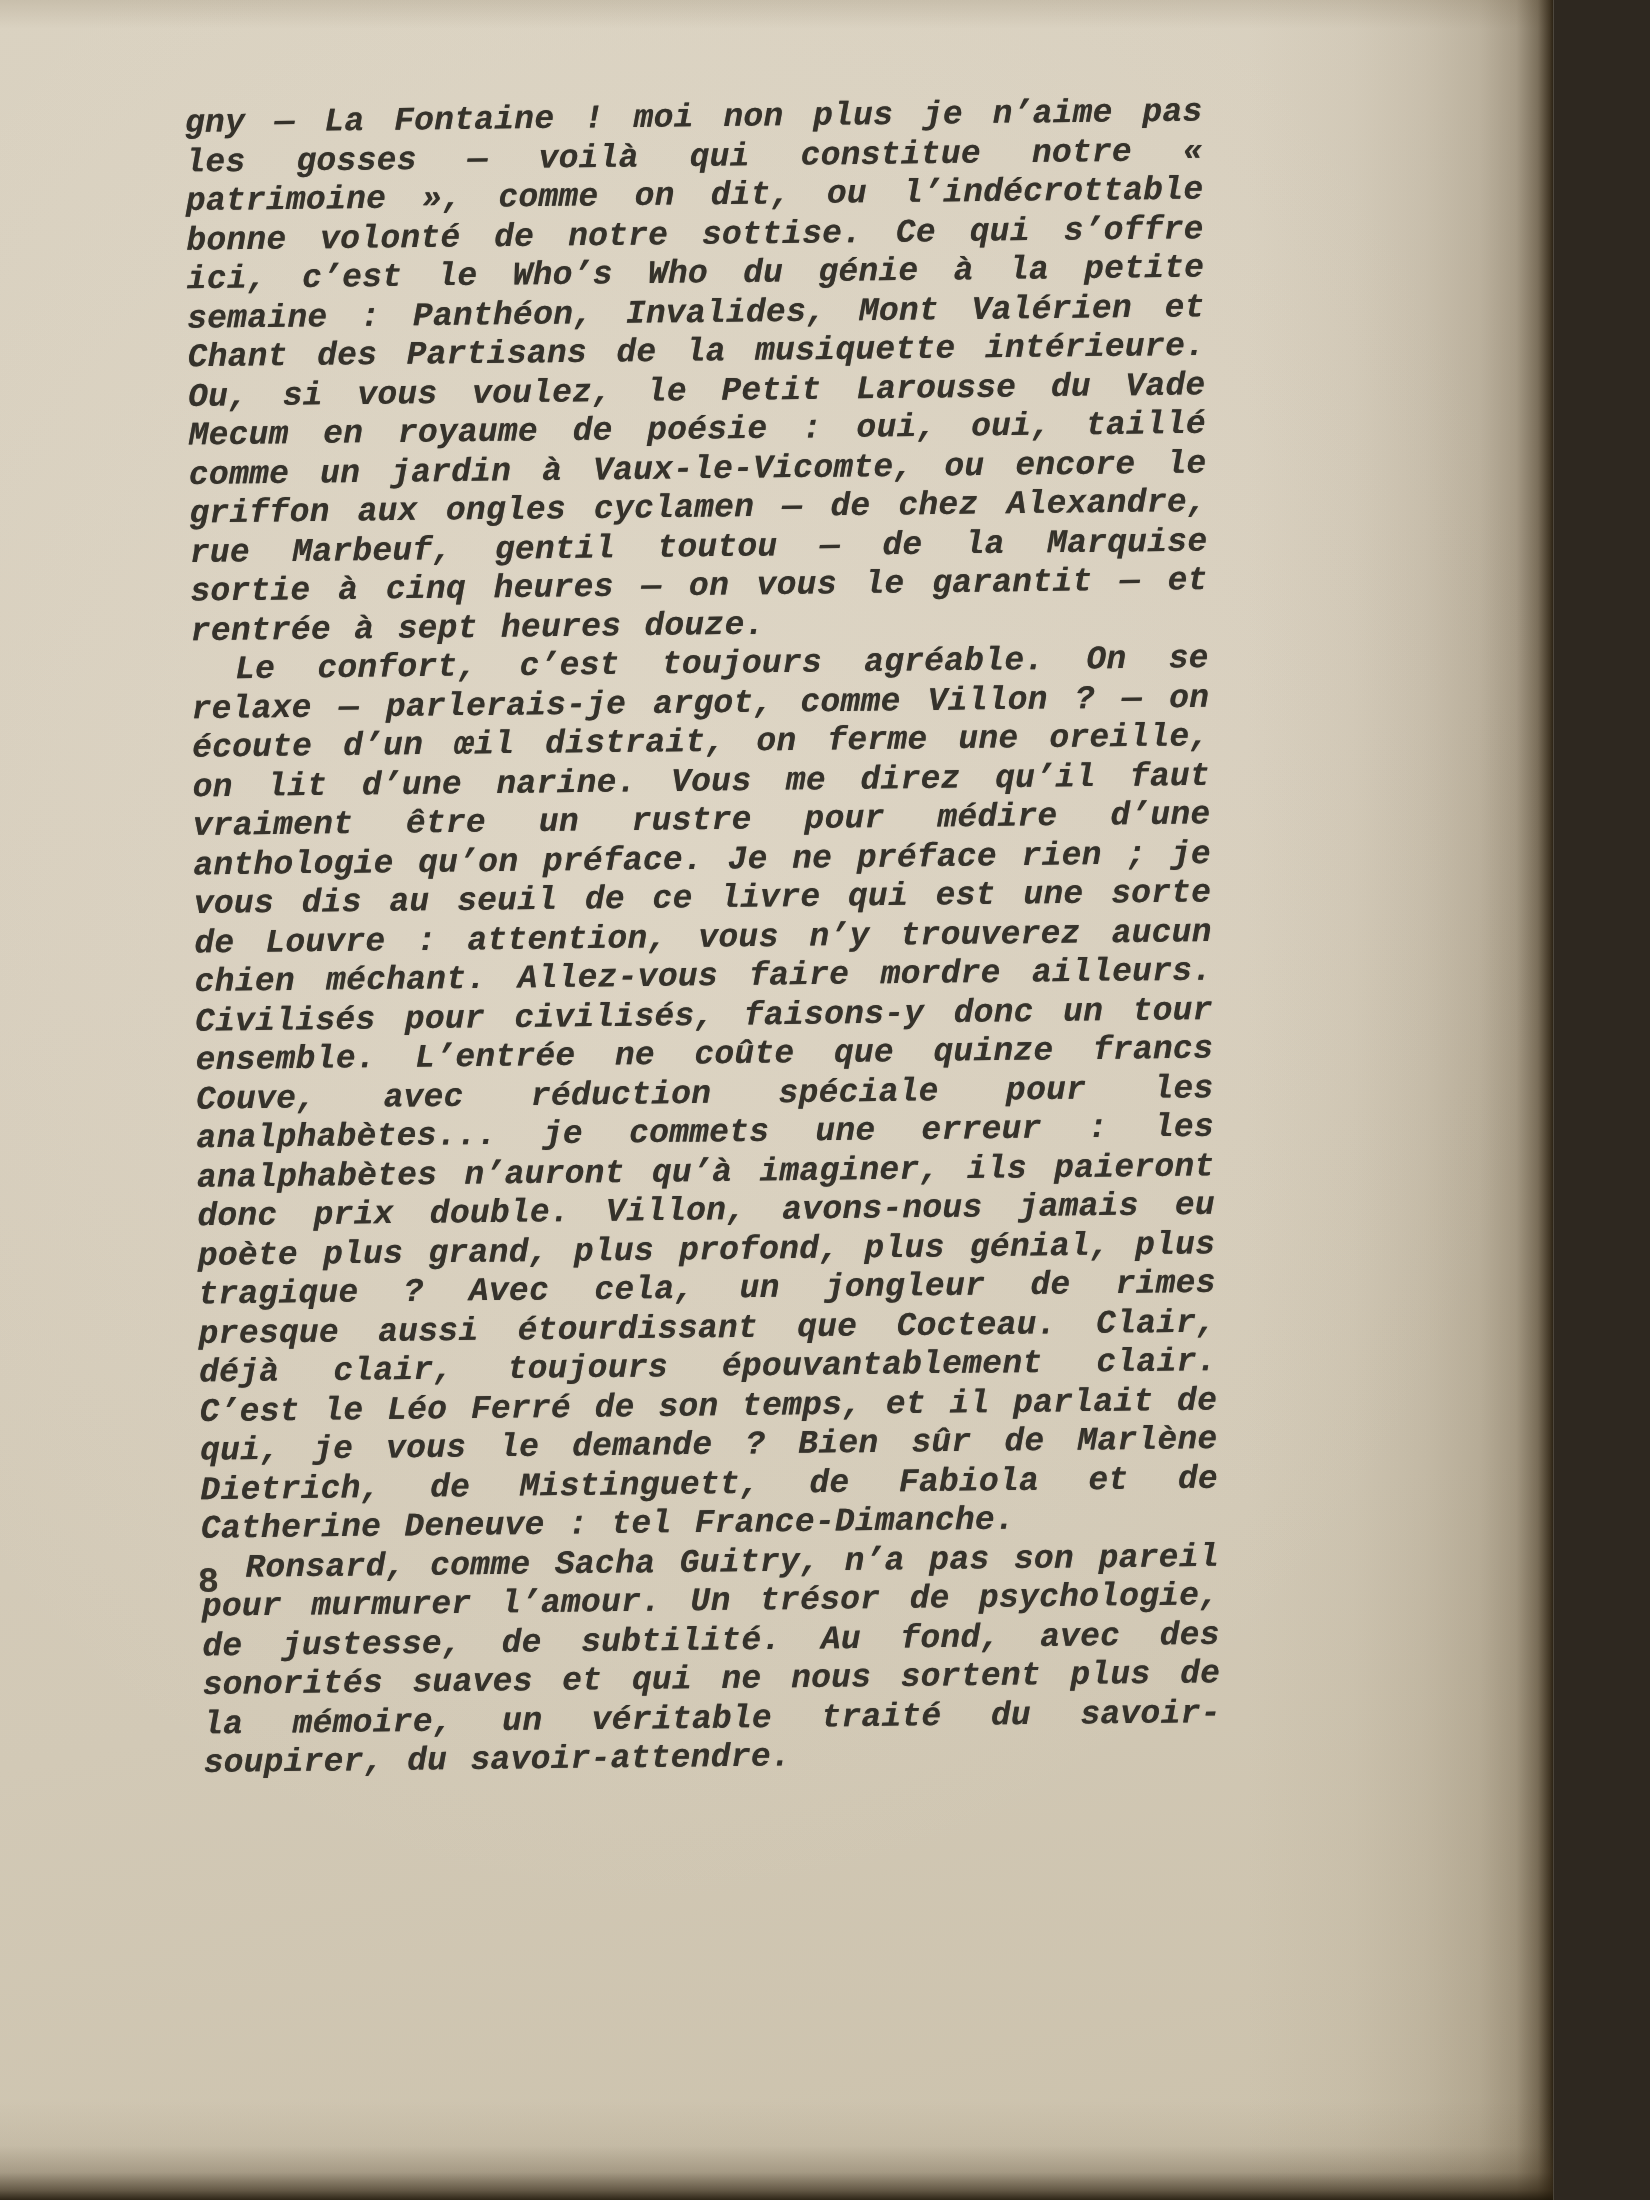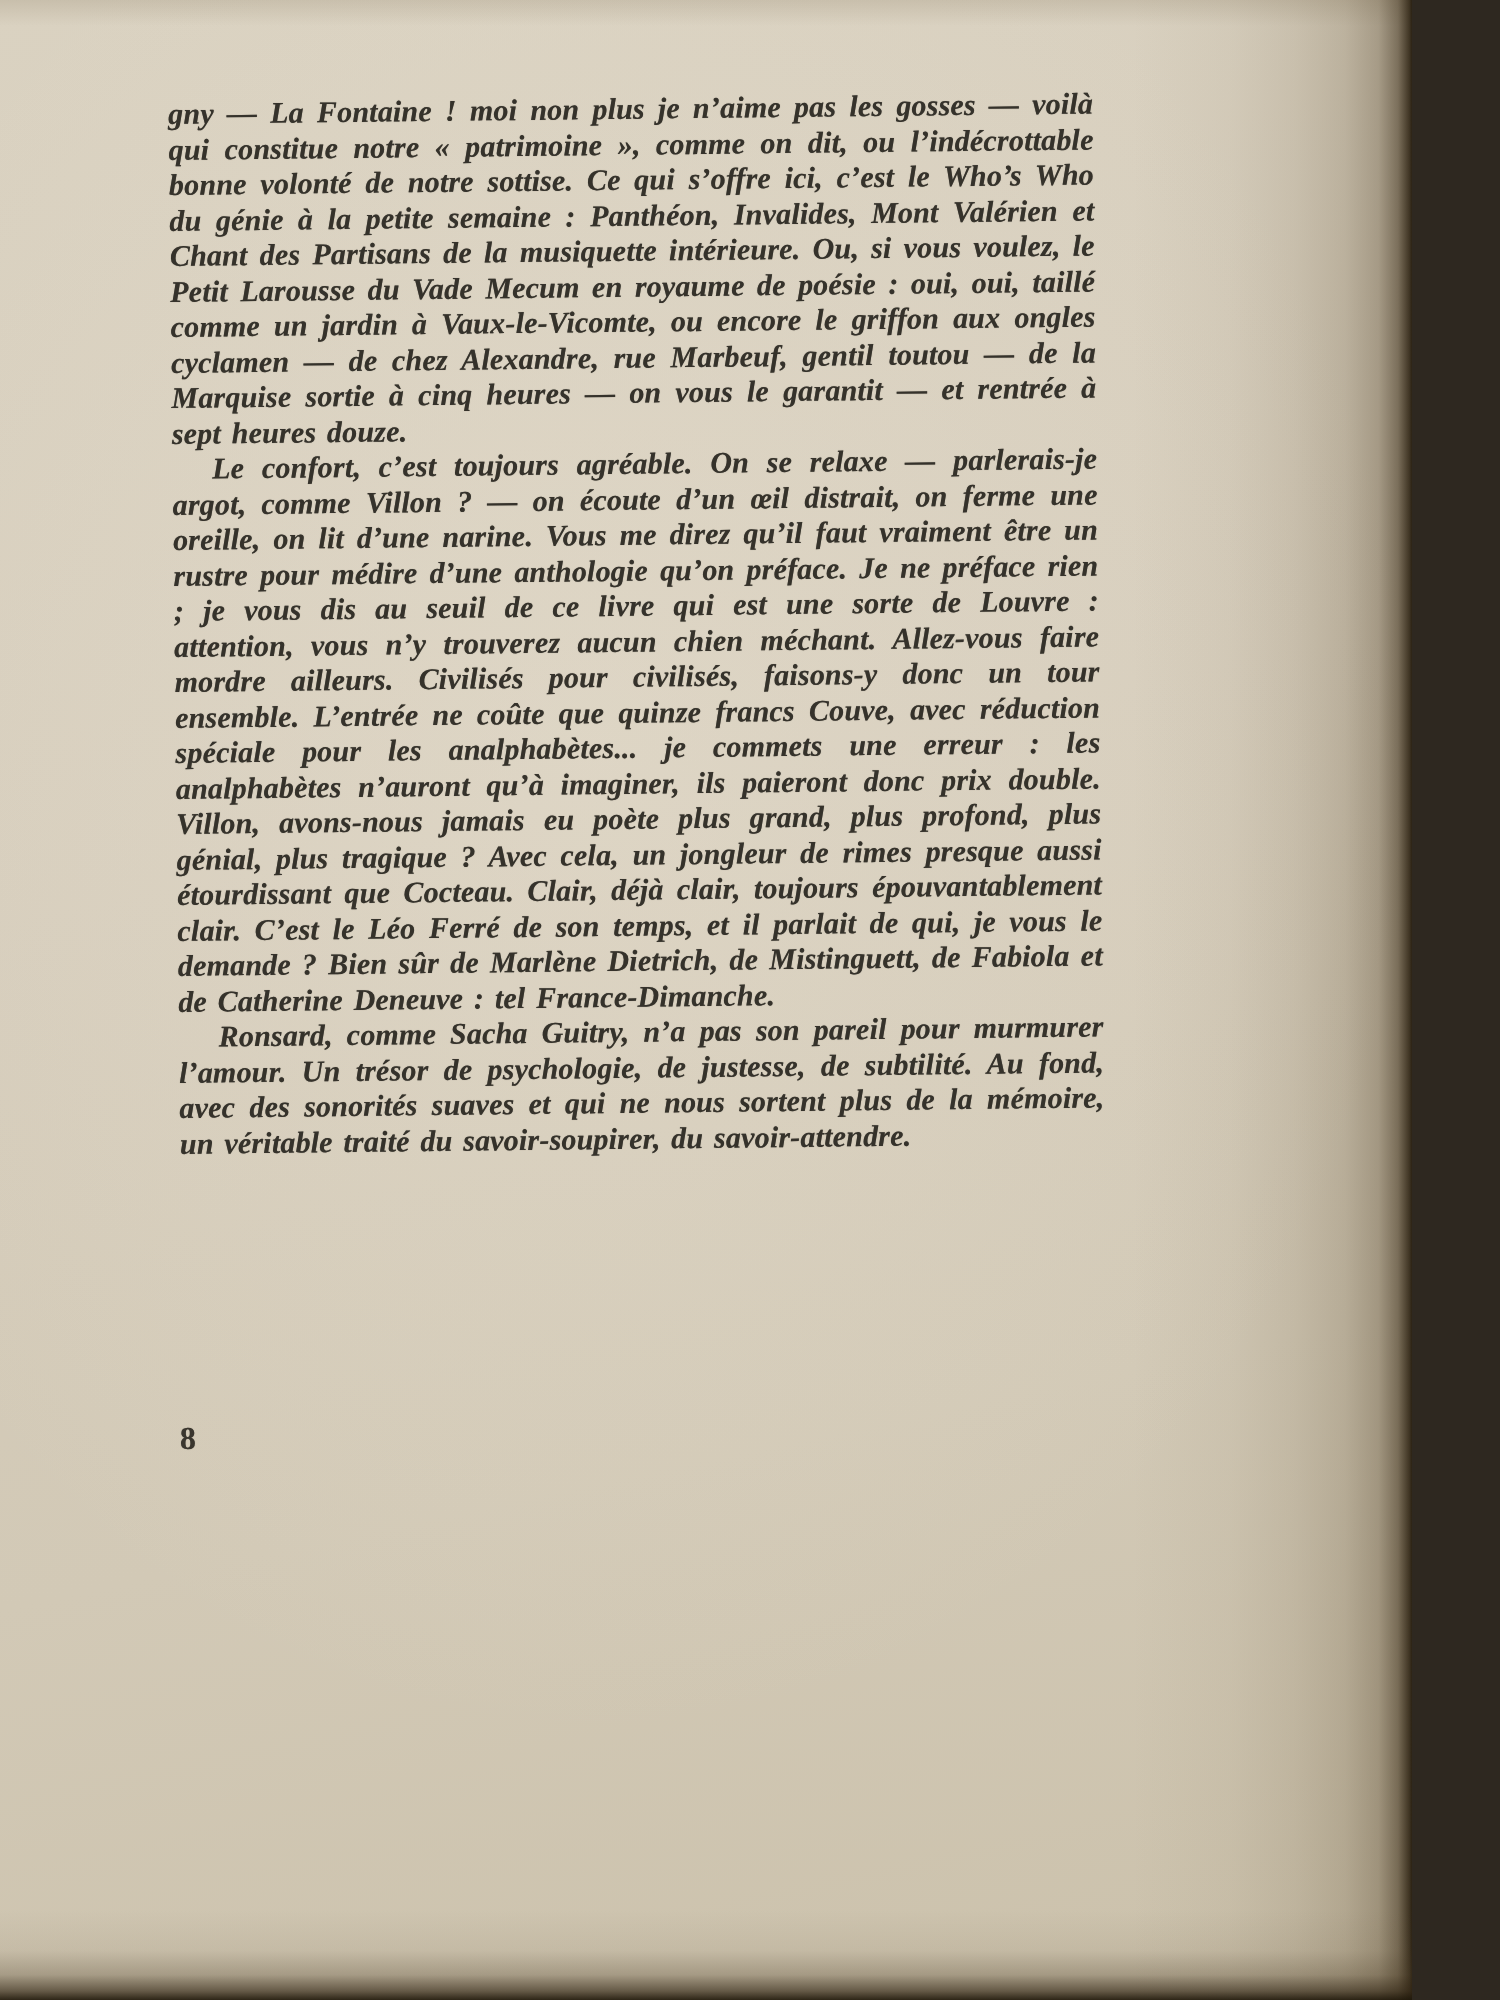--- a/index.html
+++ b/index.html
@@ -8,21 +8,21 @@
     background: #2e2820;
   }
   .page {
     position: relative;
     width: 1412px;
     height: 2000px;
     overflow: hidden;
     background:
       radial-gradient(ellipse 1200px 1400px at 42% 38%, rgba(236,229,213,0.35), rgba(236,229,213,0) 70%),
       linear-gradient(168deg, #dad2c1 0%, #d6cdbc 40%, #d2c9b6 70%, #cbc1ab 100%);
-    font-family: Liberation Serif, serif;
+    font-family: Liberation Mono, monospace;
   }
   
   .edge-right {
     position: absolute;
     top: 0;
     right: 0;
     width: 280px;
     height: 100%;
     pointer-events: none;
     background: linear-gradient(to right,

